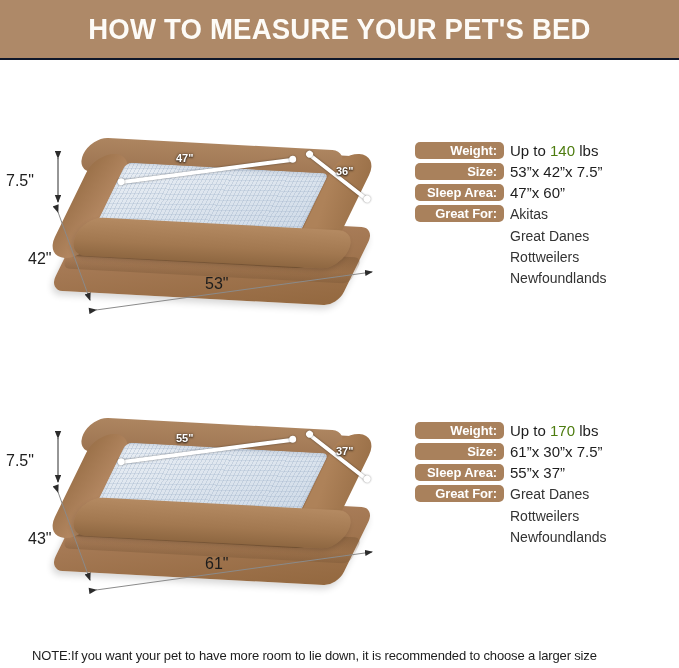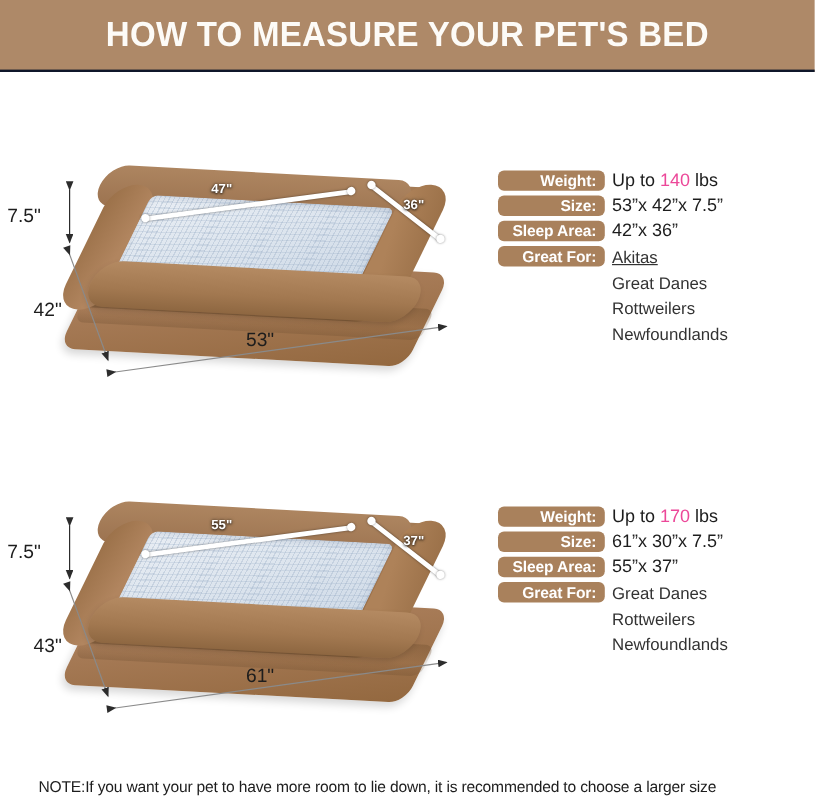--- a/index.html
+++ b/index.html
@@ -227,21 +227,21 @@
     letter-spacing: -0.1px;
   }
   .spec-value {
     margin-left: 6px;
     font-size: 15px;
     color: #1d1d1d;
     line-height: 18px;
     white-space: nowrap;
   }
   .spec-value .hl {
-    color: #ec4899;
+    color: #4d7c0f;
   }
   .breed-list {
     margin-left: 95px;
     margin-top: 0px;
   }
   .breed-item {
     font-size: 14px;
     color: #333333;
     line-height: 21px;
     height: 21px;
@@ -311,25 +311,25 @@
     <div class="spec-row">
       <div class="spec-badge">Weight:</div>
       <div class="spec-value"><span>Up to </span><span class="hl">140</span><span> lbs</span></div>
     </div>
     <div class="spec-row">
       <div class="spec-badge">Size:</div>
       <div class="spec-value">53”x 42”x 7.5”</div>
     </div>
     <div class="spec-row">
       <div class="spec-badge">Sleep Area:</div>
-      <div class="spec-value">42”x 36”</div>
+      <div class="spec-value">47”x 60”</div>
     </div>
     <div class="spec-row">
       <div class="spec-badge">Great For:</div>
-      <div class="spec-value" style="font-size:14px;color:#333;text-decoration:underline;">Akitas</div>
+      <div class="spec-value" style="font-size:14px;color:#333;">Akitas</div>
     </div>
     <div class="breed-list">
       <div class="breed-item">Great Danes</div>
       <div class="breed-item">Rottweilers</div>
       <div class="breed-item">Newfoundlands</div>
     </div>
   </div>
 </div>
 
 <div class="product" id="product-1">

